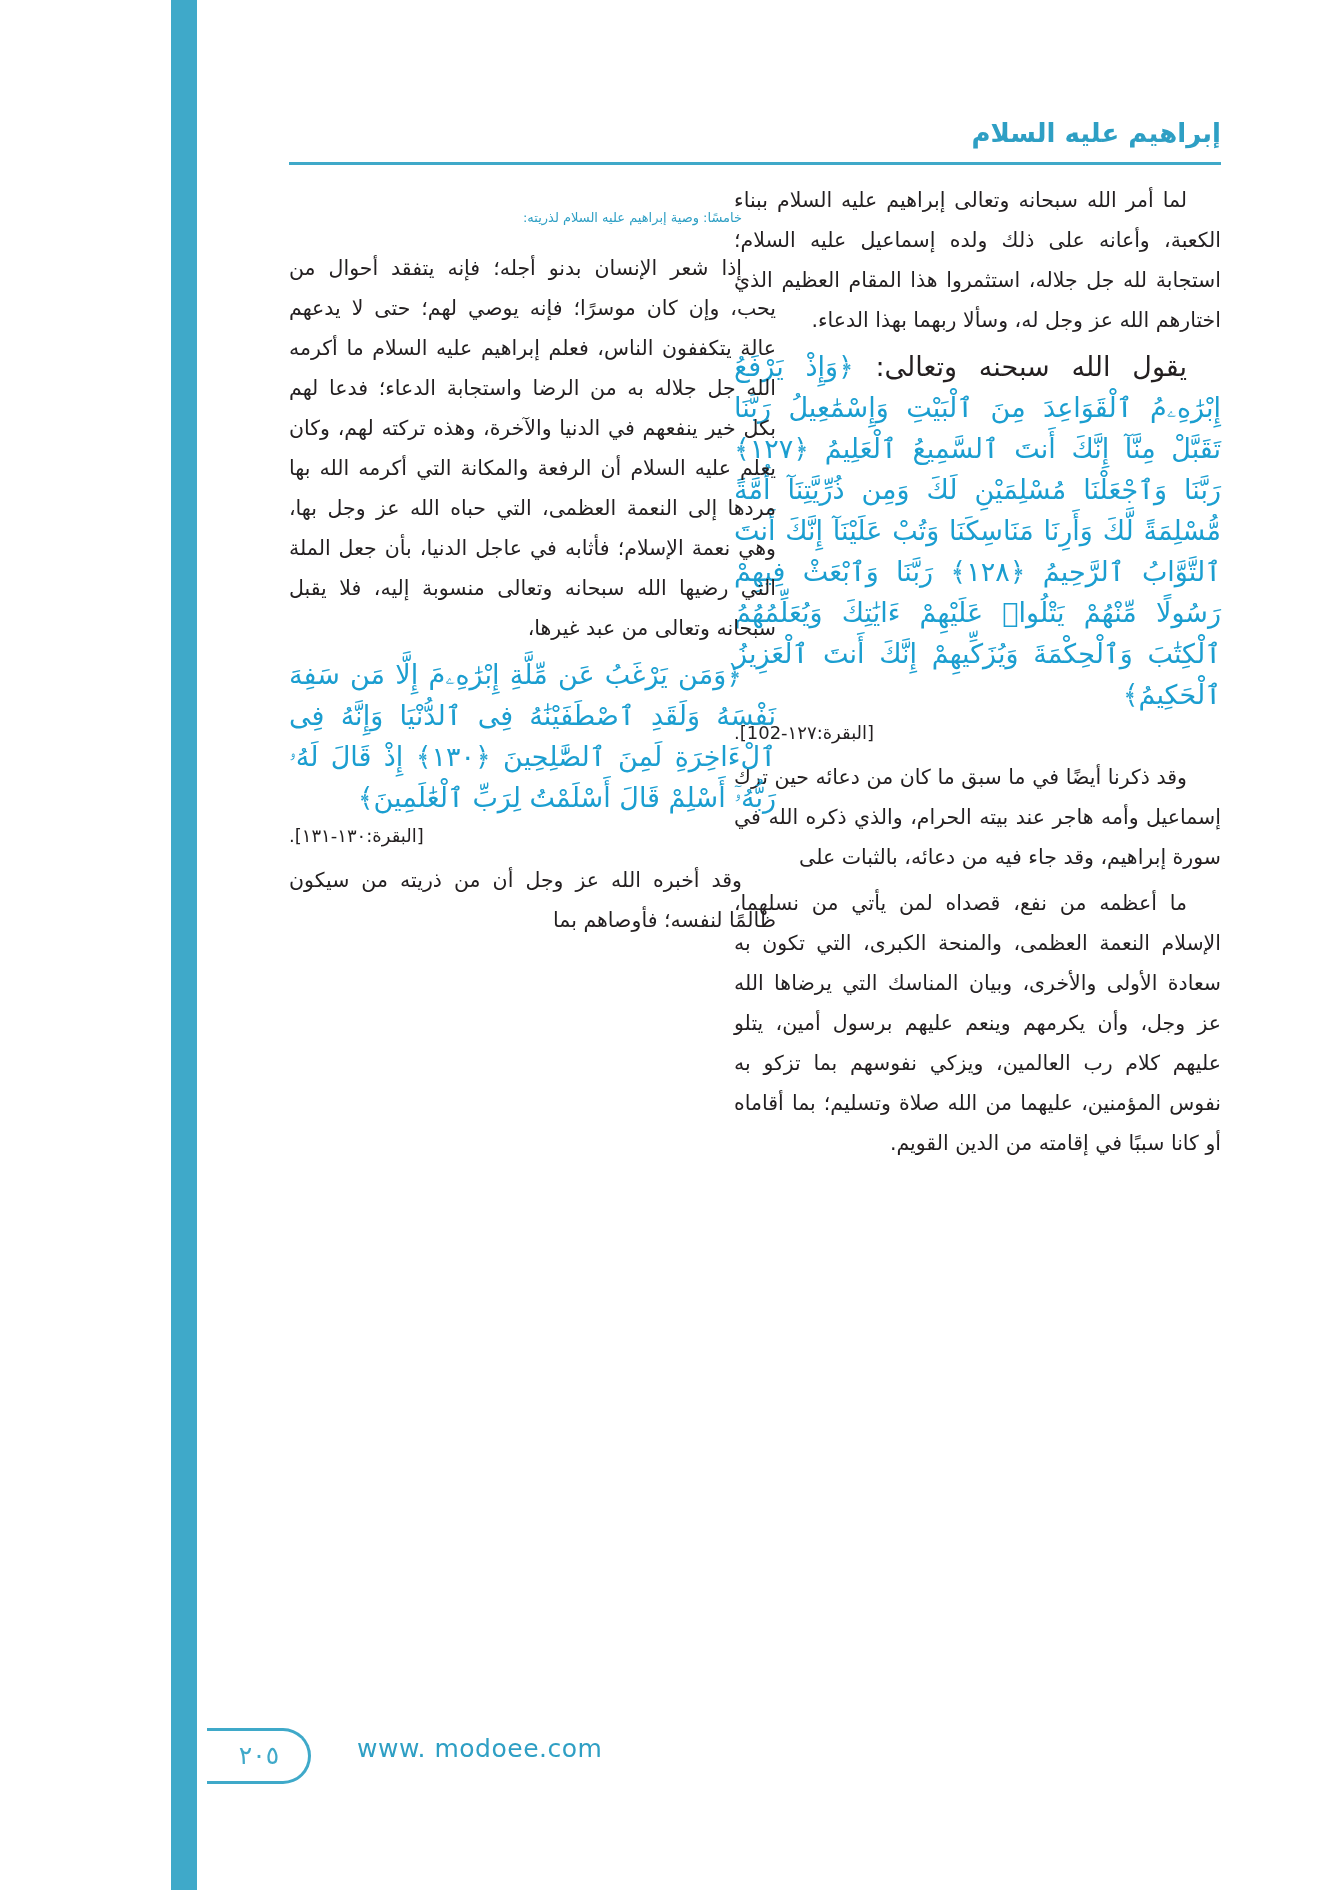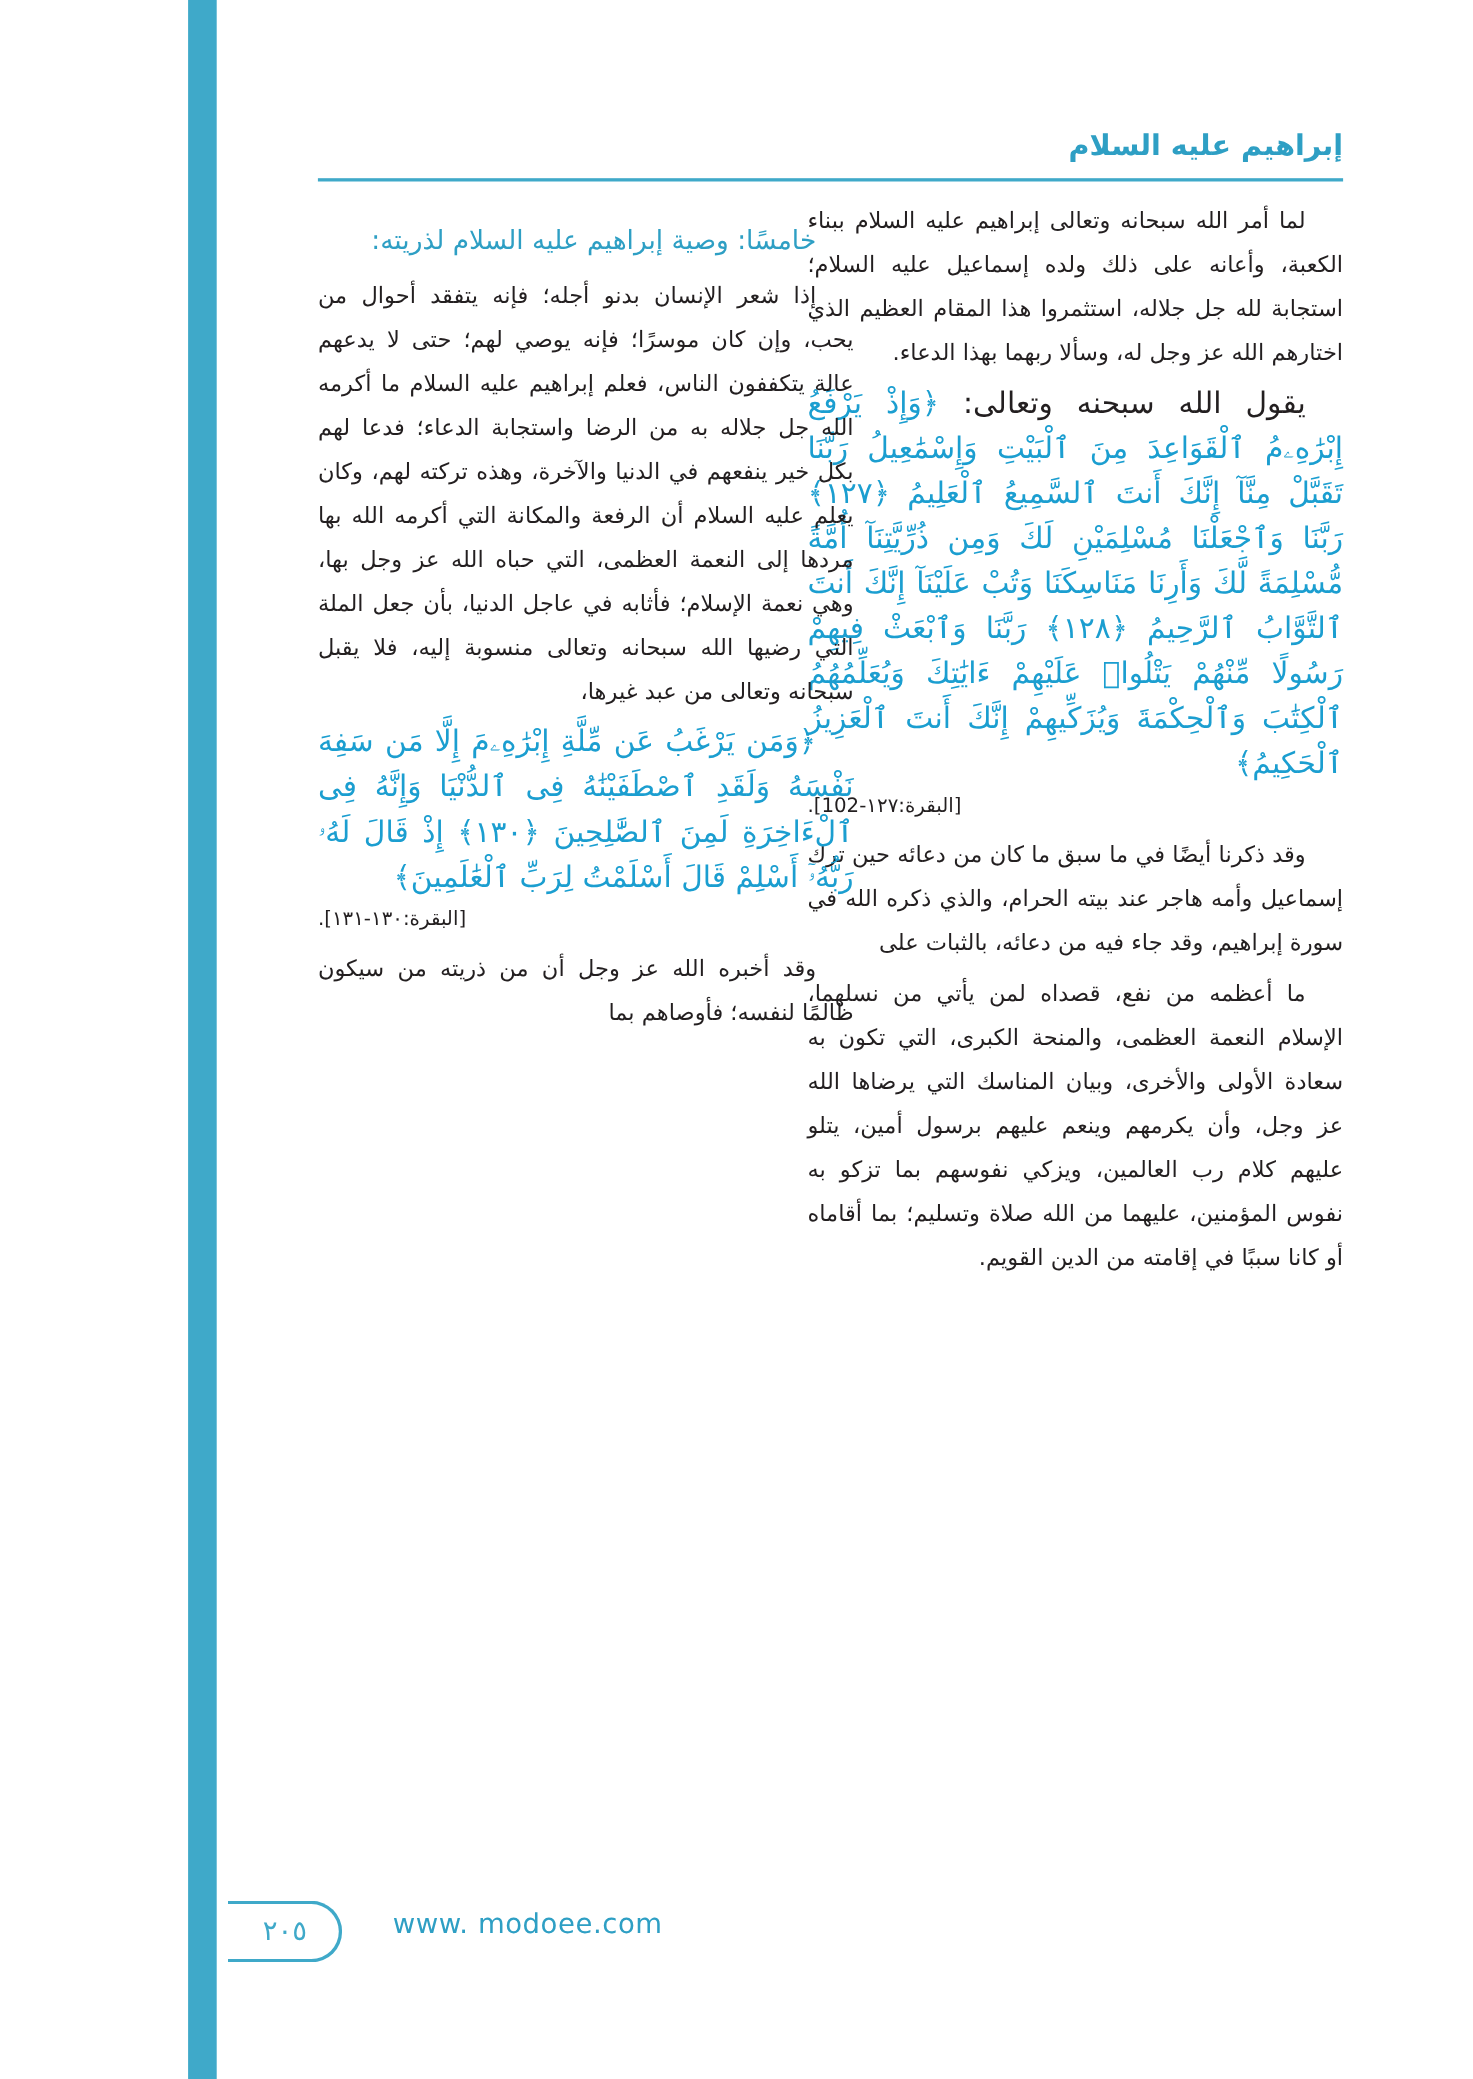--- a/index.html
+++ b/index.html
@@ -74,21 +74,21 @@
     text-align: justify;
     text-justify: inter-word;
     direction: rtl;
   }
   p.body.indent {
     text-indent: 34px;
   }
   p.heading {
     margin: 18px 0 10px 0;
     font-family: "DejaVu Sans", sans-serif;
-    font-size: 24px;
+    font-size: 13px;
     line-height: 40px;
     color: #2e9fc4;
     text-align: justify;
     direction: rtl;
     text-indent: 34px;
   }
   p.quran {
     margin: 4px 0 2px 0;
     font-family: "DejaVu Sans", sans-serif;
     font-size: 27px;

